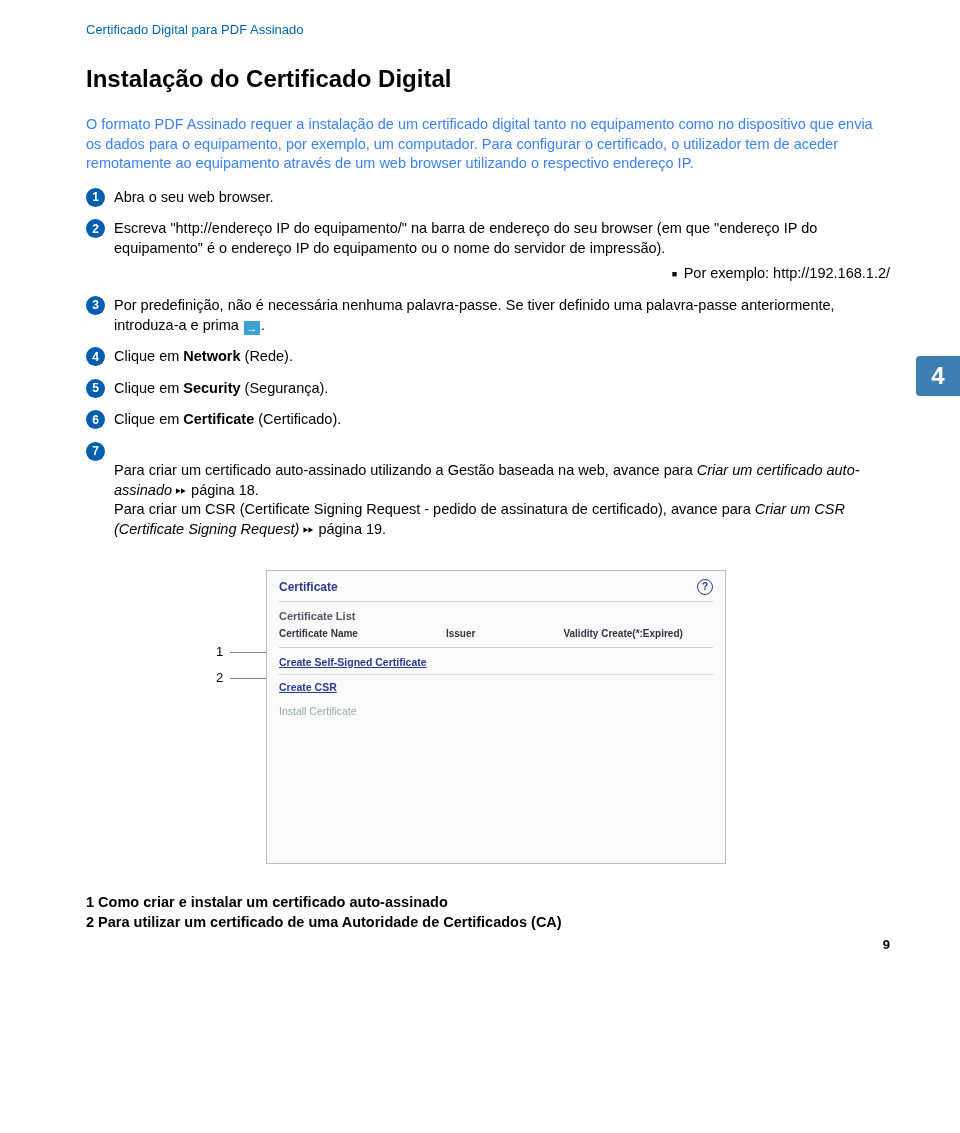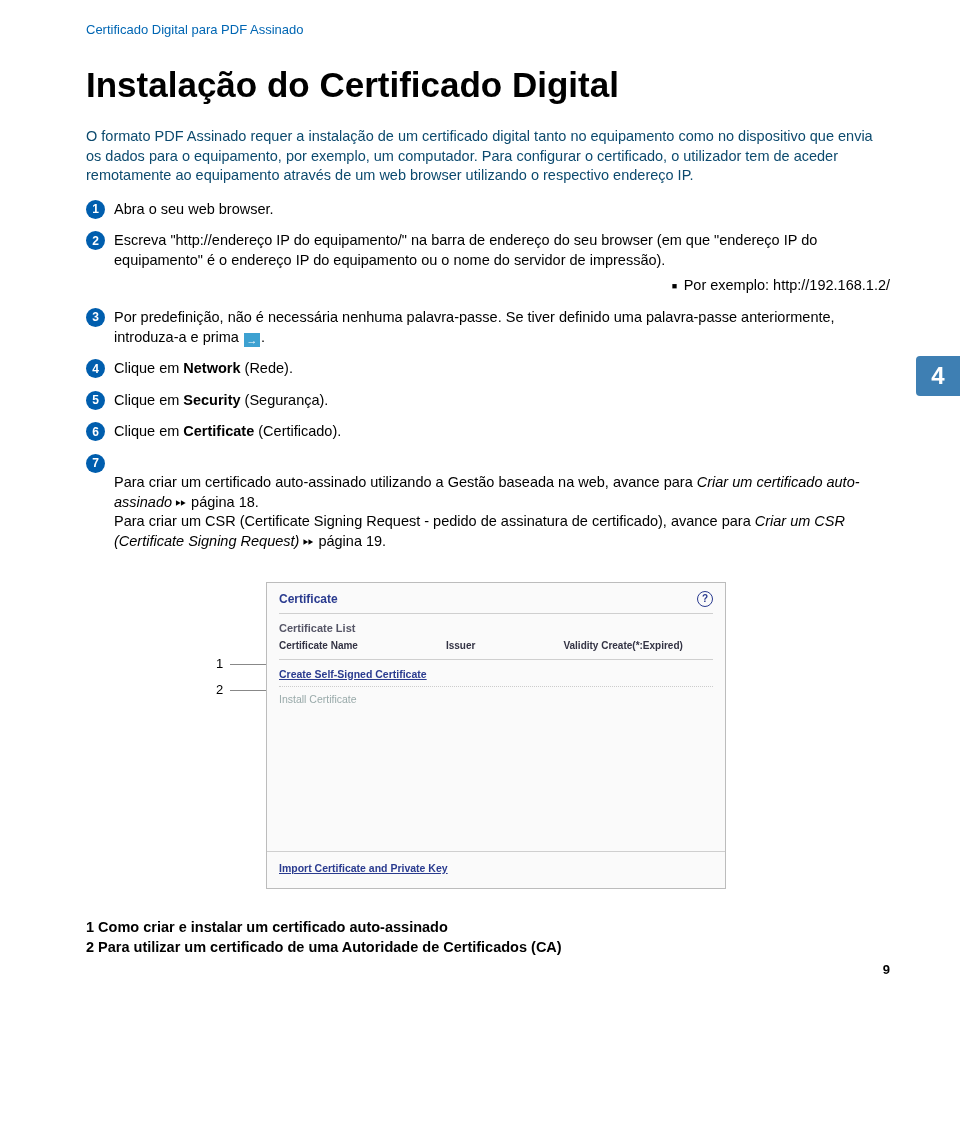--- a/index.html
+++ b/index.html
@@ -13,28 +13,28 @@
   .page {
     padding: 22px 70px 40px 86px;
     position: relative;
   }
   .breadcrumb {
     font-size: 13px;
     color: #0066b3;
     margin-bottom: 28px;
   }
   h1 {
-    font-size: 35px;
+    font-size: 24px;
     font-weight: bold;
     color: #000;
     margin: 12px 0 22px 0;
   }
   .intro {
     font-size: 14.5px;
-    color: #0c4a6e;
+    color: #3b82f6;
     line-height: 1.35;
     margin: 0 0 14px 0;
   }
   .step-list {
     margin: 0;
     padding: 0;
     list-style: none;
   }
   .step-item {
     position: relative;
@@ -290,25 +290,23 @@
       <div class="cert-divider"></div>
       <div class="cert-section-title">Certificate List</div>
       <div class="cert-cols">
         <span>Certificate Name</span>
         <span>Issuer</span>
         <span>Validity Create(*:Expired)</span>
       </div>
       <div class="cert-divider"></div>
       <a class="cert-link">Create Self-Signed Certificate</a>
       <div class="cert-link-sep"></div>
+      <a class="cert-link">Create CSR</a>
       <span class="cert-link disabled">Install Certificate</span>
       <div class="cert-bottom-area"></div>
-      <div class="cert-footer-link">
-        <a class="cert-link" style="padding:0">Import Certificate and Private Key</a>
-      </div>
     </div>
   </div>
 
   <ul class="legend">
     <li>1  Como criar e instalar um certificado auto-assinado</li>
     <li>2  Para utilizar um certificado de uma Autoridade de Certificados (CA)</li>
   </ul>
 
   <div class="side-tab">4</div>
   <div class="page-number">9</div>

